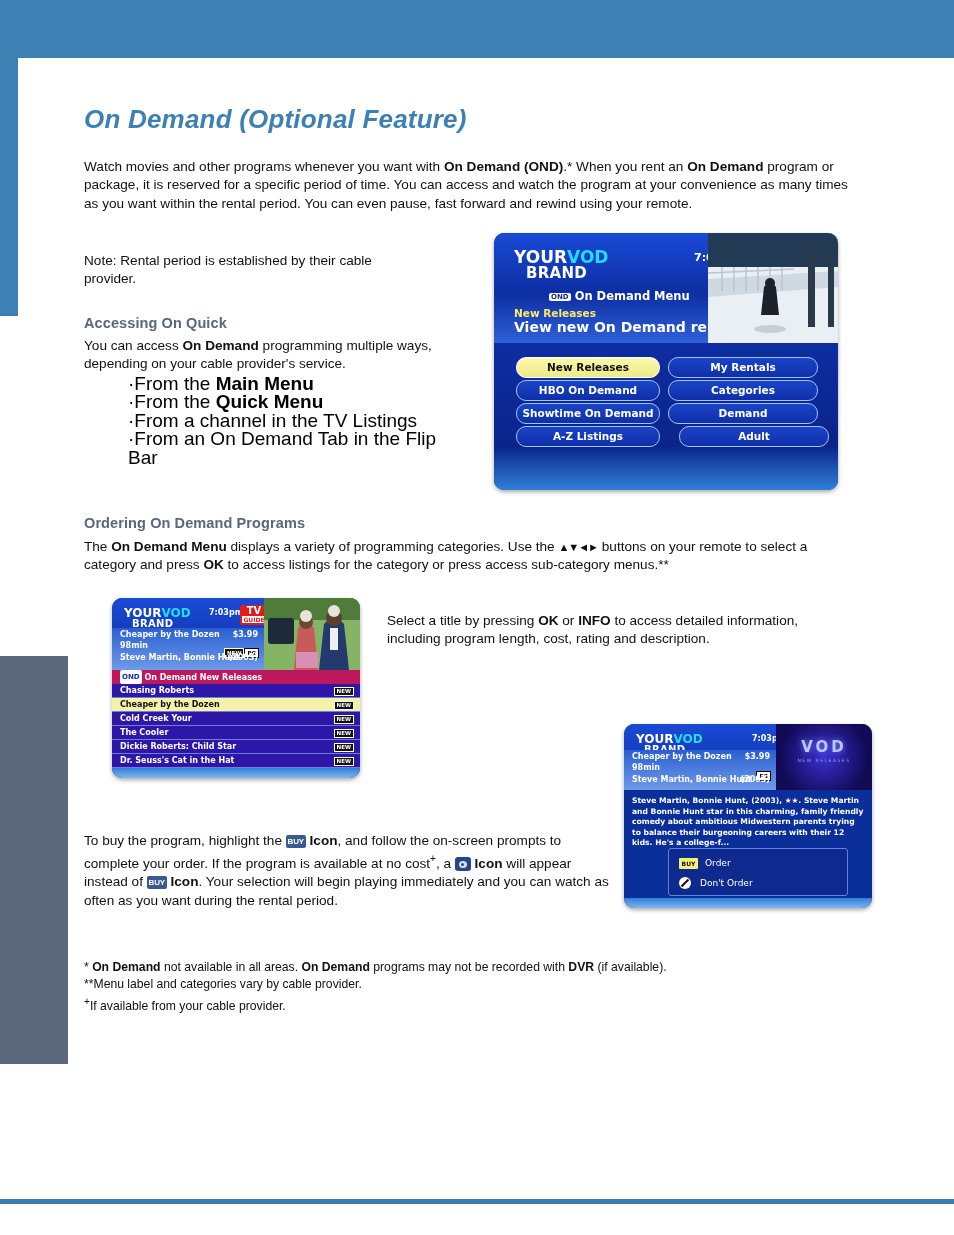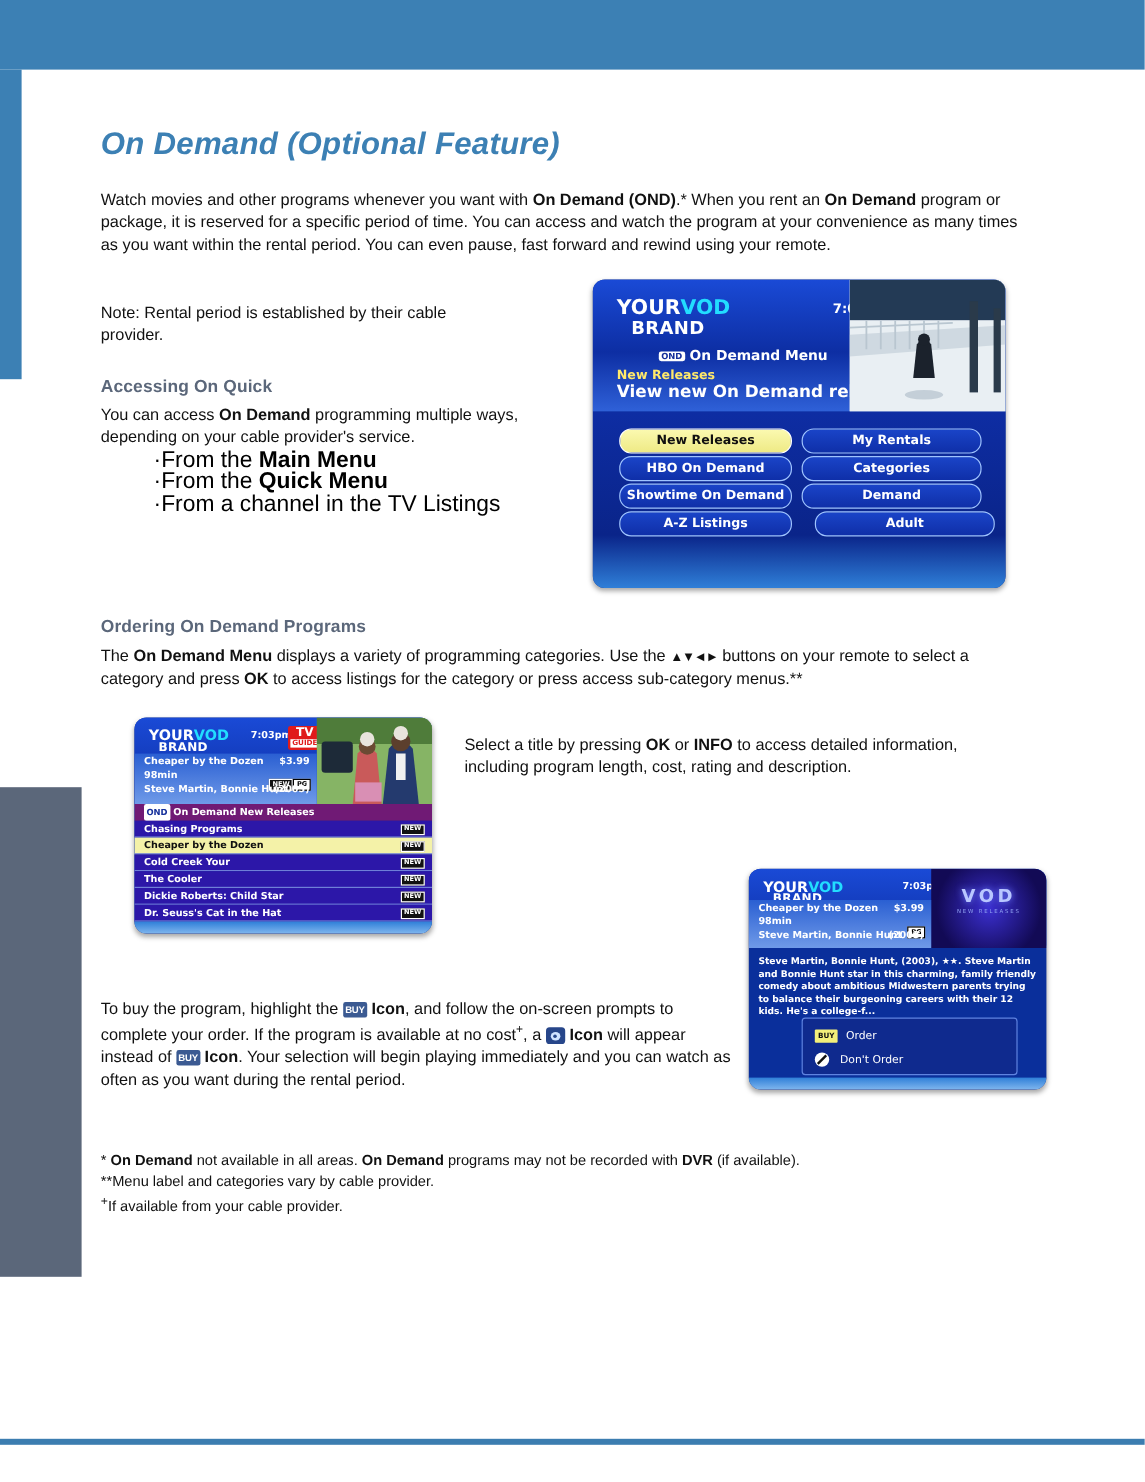--- a/index.html
+++ b/index.html
@@ -97,21 +97,21 @@
   #tv2 .thumb{left:152px;top:0;width:96px;height:72px;background:linear-gradient(#4f8b3c,#88bb63);}
   #tv2 .meta-t{position:absolute;left:8px;top:2px;color:#fff;font-size:8px;font-weight:700;}
   #tv2 .meta-d{position:absolute;left:8px;top:13px;color:#fff;font-size:8px;font-weight:700;}
   #tv2 .meta-c{position:absolute;left:8px;top:25px;color:#fff;font-size:8px;font-weight:700;}
   #tv2 .meta-price{position:absolute;right:6px;top:2px;color:#fff;font-size:8px;font-weight:700;}
   #tv2 .meta-year{position:absolute;right:6px;top:25px;color:#fff;font-size:8px;font-weight:700;}
   #tv2 .badges{position:absolute;right:5px;top:12px;}
   .mini-badge{display:inline-block;background:#fff;color:#000;font-size:5.5px;font-weight:700;
     padding:1px 2px;border:1px solid #000;line-height:6px;}
   .mini-badge.dark{background:#111;color:#fff;border-color:#fff;}
-  #tv2 .listhead{position:absolute;left:0;top:72px;width:248px;height:14px;background:#701a75;
+  #tv2 .listhead{position:absolute;left:0;top:72px;width:248px;height:14px;background:#be185d;
     color:#fff;font-size:8px;font-weight:700;line-height:14px;padding-left:8px;box-sizing:border-box;}
   .lrow{position:absolute;left:0;width:248px;height:14px;background:#2c17a8;color:#fff;
     font-size:8px;font-weight:700;line-height:14px;padding-left:8px;box-sizing:border-box;
     border-bottom:1px solid #6f7fd8;}
   .lrow.sel{background:#f4f2a8;color:#101010;}
   .lrow .tag{position:absolute;right:6px;top:3px;background:#111;color:#fff;border:1px solid #fff;
     font-size:5.5px;font-weight:700;line-height:7px;padding:0 2px;}
   #tv2 .foot{position:absolute;left:0;top:170px;width:248px;height:10px;
     background:linear-gradient(#2f7fd8,#7fb6ee);}
 
@@ -169,20 +169,21 @@
 <div class="p-intro body-copy">Watch movies and other programs whenever you want with <b>On Demand (OND)</b>.* When you rent an <b>On Demand</b> program or package, it is reserved for a specific period of time. You can access and watch the program at your convenience as many times as you want within the rental period. You can even pause, fast forward and rewind using your remote.</div>
 
 <div class="p-note body-copy">Note:  Rental period is established by their cable provider.</div>
 
 <div class="accessing-h2 h2">Accessing On Quick</div>
 <div class="p-accessing body-copy">You can access <b>On Demand</b> programming multiple ways, depending on your cable provider's service.</div>
 <ul class="ul-accessing bullets">
   <li>From the <b>Main Menu</b></li>
   <li>From the <b>Quick Menu</b></li>
   <li>From a channel in the TV Listings</li>
+  <li>From an On Demand Tab in the Flip Bar</li>
 </ul>
 
 <div class="ordering-h2 h2">Ordering On Demand Programs</div>
 <div class="p-ordering body-copy"><span>The <b>On Demand Menu</b> displays a variety of programming categories. Use the </span><span class="arrows">▲▼◄►</span><span> buttons on your remote to select a category and press <b>OK</b> to access listings for the category or press access sub-category menus.**</span></div>
 
 <div class="p-select body-copy">Select a title by pressing <b>OK</b> or <b>INFO</b> to access detailed information, including program length, cost, rating and description.</div>
 
 <div class="p-buy body-copy"><span>To buy the program, highlight the </span><span class="ico-buy">BUY</span><span> <b>Icon</b>, and follow the on-screen prompts to complete your order. If the program is available at no cost</span><sup class="plus">+</sup><span>, a </span><span class="ico-eye"></span><span> <b>Icon</b> will appear instead of </span><span class="ico-buy">BUY</span><span> <b>Icon</b>. Your selection will begin playing immediately and you can watch as often as you want during the rental period.</span></div>
 
 <div class="p-foot footnotes">
@@ -272,21 +273,21 @@
       <div class="meta-price">$3.99</div>
       <div class="meta-d">98min</div>
       <div class="badges">
         <span class="mini-badge dark">NEW</span><span class="mini-badge">PG</span>
       </div>
       <div class="meta-c">Steve Martin, Bonnie Hunt</div>
       <div class="meta-year">(2003)</div>
     </div>
   </div>
   <div class="listhead"><span class="ond-chip">OND</span> <span>On Demand New Releases</span></div>
-  <div class="lrow" style="top:86px;"><span>Chasing Programs</span><span class="tag">NEW</span></div>
+  <div class="lrow" style="top:86px;"><span>Chasing Roberts</span><span class="tag">NEW</span></div>
   <div class="lrow sel" style="top:100px;"><span>Cheaper by the Dozen</span><span class="tag">NEW</span></div>
   <div class="lrow" style="top:114px;"><span>Cold Creek Your</span><span class="tag">NEW</span></div>
   <div class="lrow" style="top:128px;"><span>The Cooler</span><span class="tag">NEW</span></div>
   <div class="lrow" style="top:142px;"><span>Dickie Roberts: Child Star</span><span class="tag">NEW</span></div>
   <div class="lrow" style="top:156px;"><span>Dr. Seuss's Cat in the Hat</span><span class="tag">NEW</span></div>
   <div class="foot"></div>
 </div>
 
 <div class="tv" id="tv3">
   <div class="tv-head">

